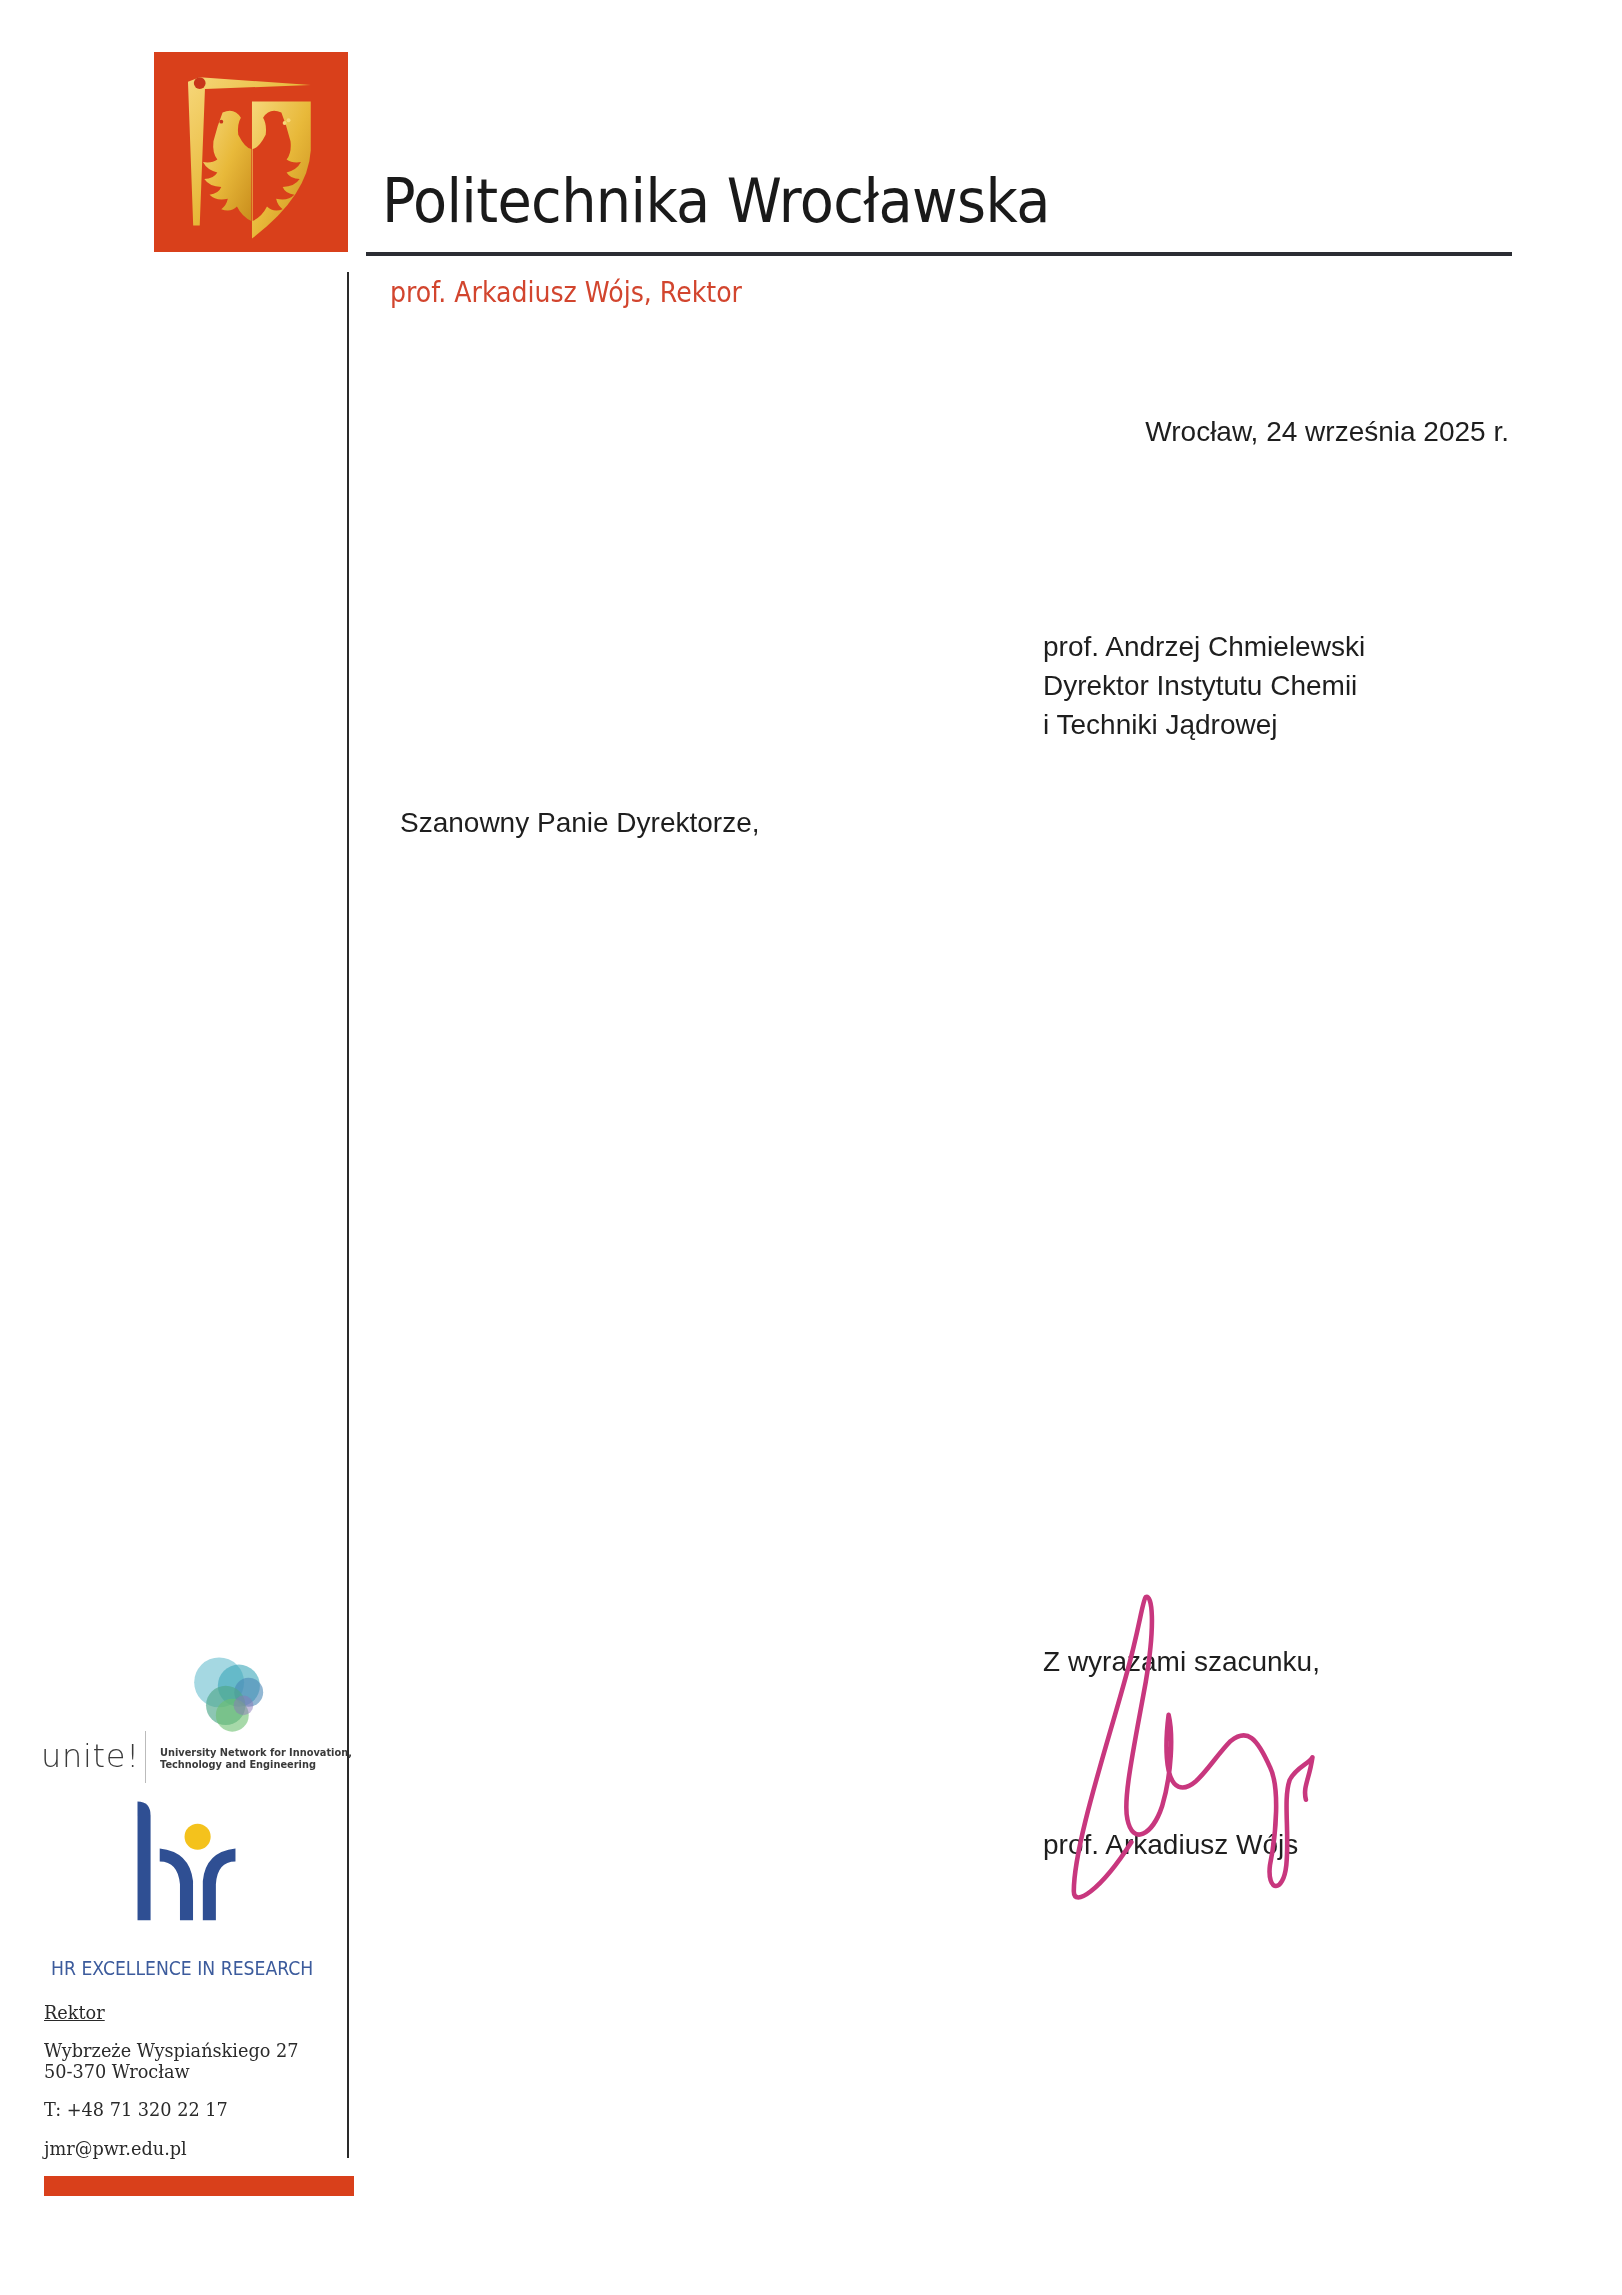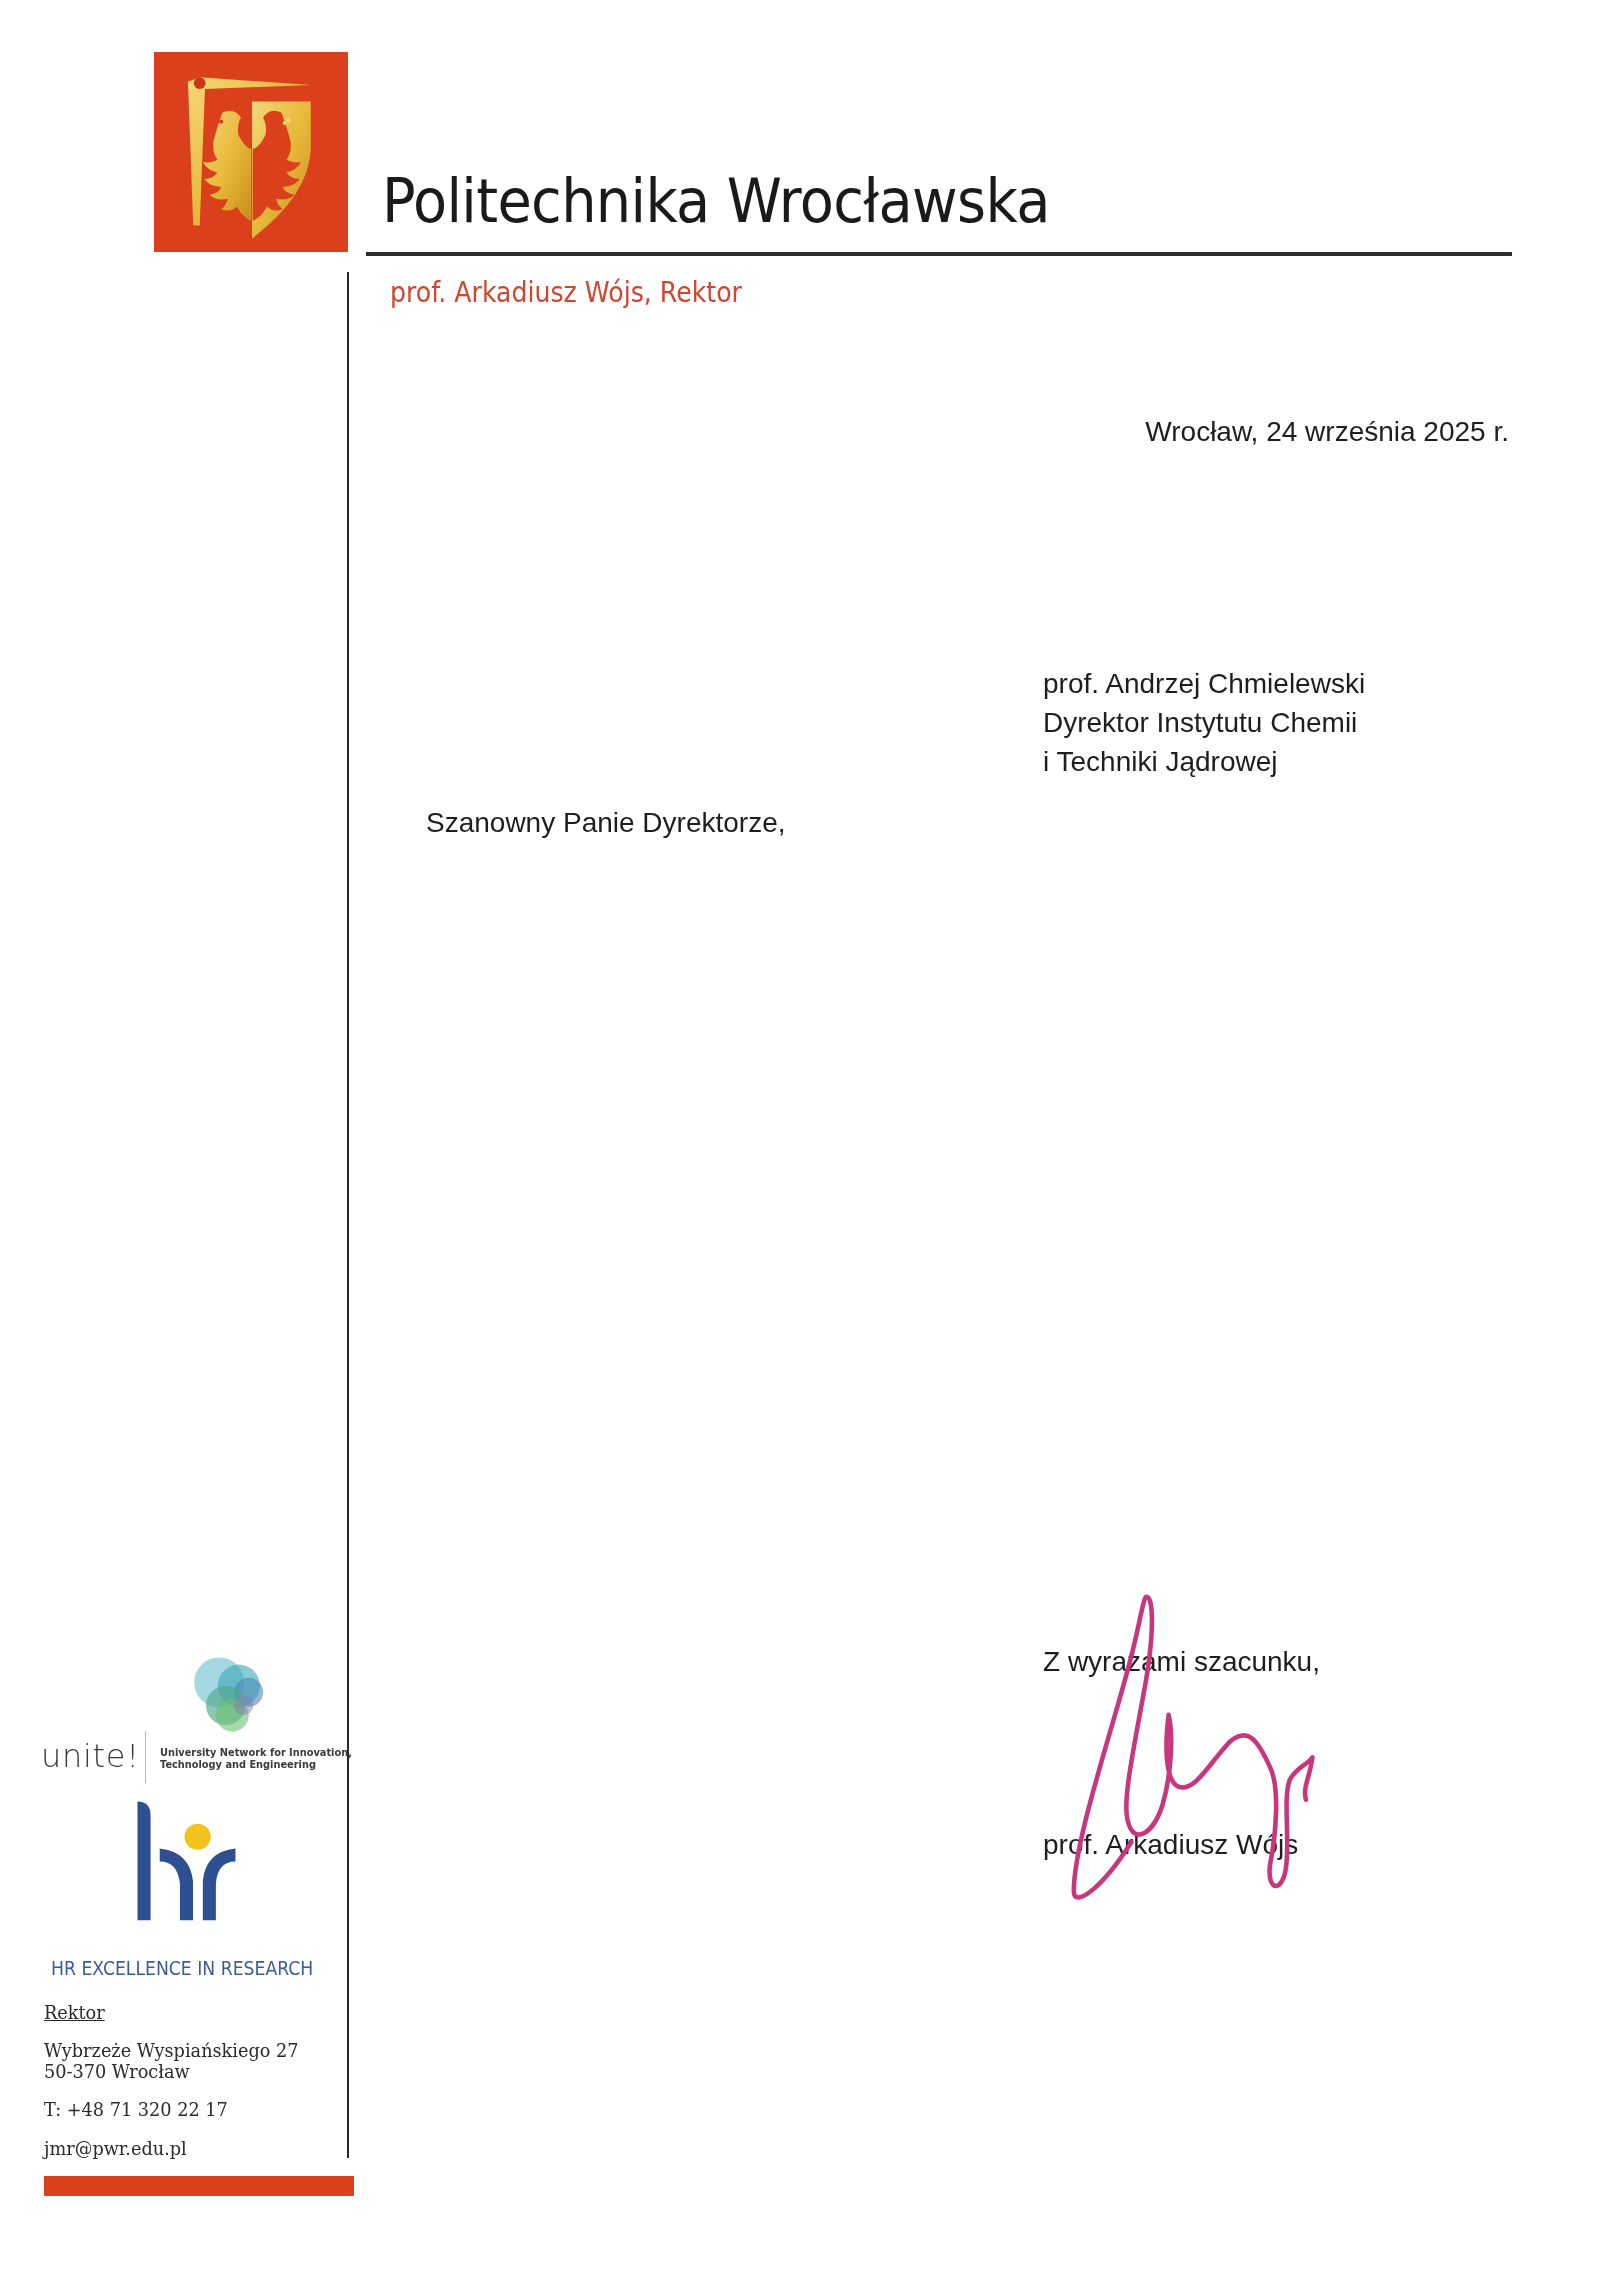--- a/index.html
+++ b/index.html
@@ -13,23 +13,23 @@
 
     .title { left: 382px; top: 171px; font-family: "DejaVu Sans", sans-serif; font-size: 60px;
       color: #1a1a1a; letter-spacing: -0.7px; white-space: nowrap; line-height: 1; transform: scaleX(0.93); transform-origin: left top; }
     .header-rule { left: 366px; top: 252px; width: 1146px; height: 3.9px; background: #2b2d33; }
     .subtitle { left: 390px; top: 276px; font-size: 28px; color: #d2452e; white-space: nowrap; transform: scaleX(0.9); transform-origin: left top; }
 
     .vline { left: 347px; top: 272px; width: 2px; height: 1886px; background: #2a2a2a; }
 
     .letter { font-family: "Liberation Sans", "DejaVu Sans", sans-serif; font-size: 28px; color: #1e1e1e; }
     .date { right: 113px; top: 416px; white-space: nowrap; }
-    .recipient { left: 1043px; top: 627px; line-height: 39px; margin-top: 37px; }
+    .recipient { left: 1043px; top: 627px; line-height: 39px; }
     .recipient div { white-space: nowrap; }
-    .salutation { left: 400px; top: 807px; margin-left: 26px; }
+    .salutation { left: 400px; top: 807px; }
     .body { left: 400px; top: 929px; width: 1111px; line-height: 46px; }
     .body p { margin: 0 0 17px 0; text-align: justify; }
 
     .closing { left: 1043px; top: 1646px; white-space: nowrap; }
     .signer { left: 1043px; top: 1829px; white-space: nowrap; }
     .signature { left: 1054px; top: 1584px; width: 275px; height: 340px; pointer-events: none; }
 
     
     .unite-circles { left: 183px; top: 1656px; width: 92px; height: 79px; }
     .unite-word { left: 41px; top: 1737px; font-size: 32px; color: #3a3a3a; font-family: "DejaVu Sans", sans-serif; font-weight: 300; letter-spacing: 0.7px; }

